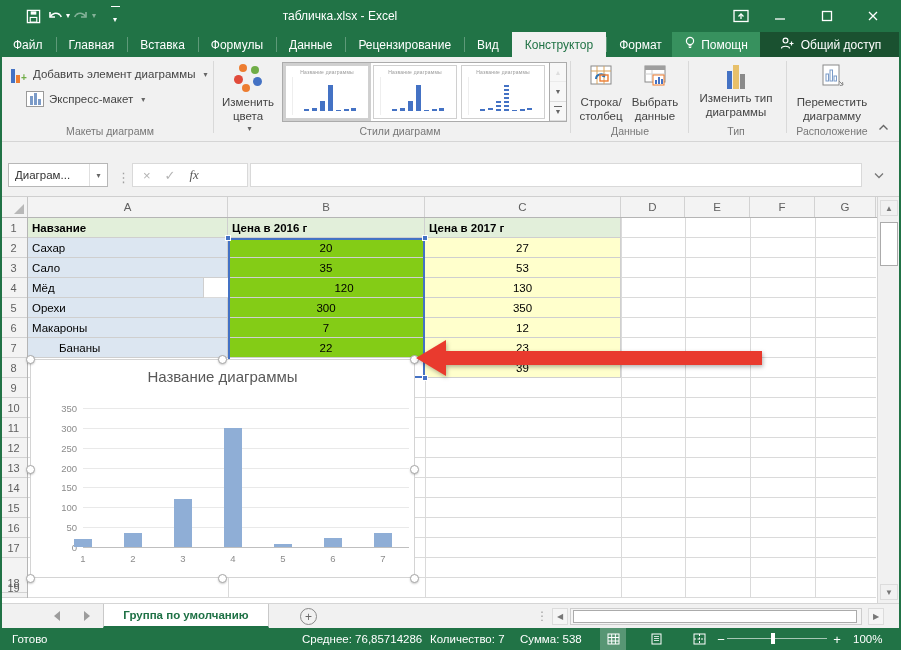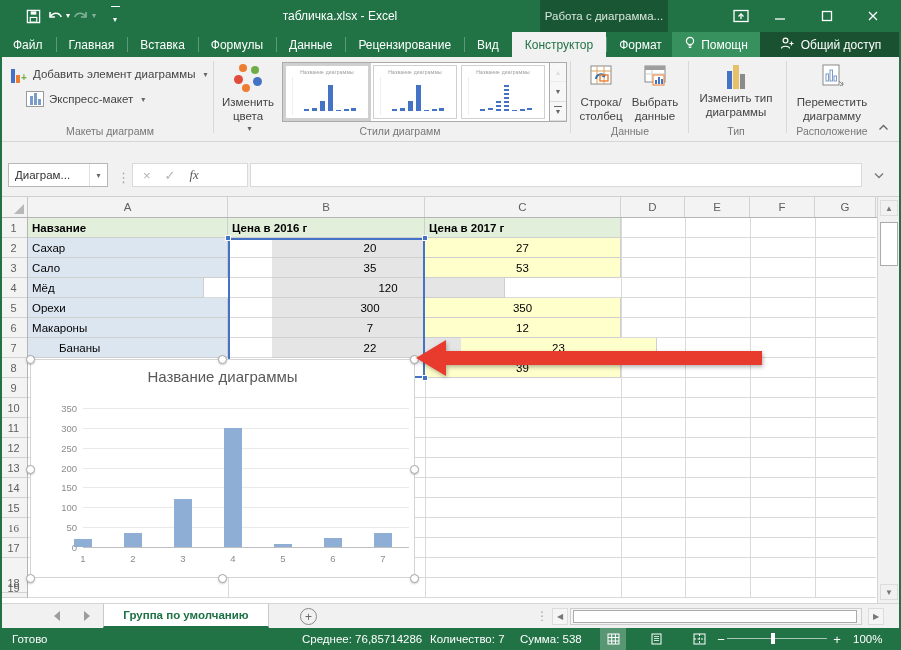--- a/index.html
+++ b/index.html
@@ -77,21 +77,21 @@
   #rowheads { position:absolute; left:0; top:21px; width:28px; height:380px; background:#f3f3f3; border-right:1px solid #b5b5b5; }
   .rowhead { position:absolute; left:0; width:27px; height:20px; border-bottom:1px solid #d2d2d2; display:flex; align-items:center; justify-content:center; font-size:11px; color:#5f5f5f; }
   #cells { position:absolute; left:28px; top:21px; width:849px; height:380px; }
   .gl-v { position:absolute; top:0; width:1px; height:380px; background:#dadada; }
   .gl-h { position:absolute; left:0; width:848px; height:1px; background:#dadada; }
   .cell { position:absolute; height:20px; font-size:11.5px; color:#000; display:flex; align-items:center; border-right:1px solid #cfcfcf; border-bottom:1px solid #cfcfcf; padding:0 4px; }
   .cell.center { justify-content:center; }
   .cell.bold { font-weight:bold; }
   .fill-hdr { background:#e2efda; }
   .fill-name { background:#dce6f1; }
-  .fill-b { background:#e5e5e5;margin-left:44px; }
+  .fill-b { background:#84cc16; }
   .fill-c { background:#ffffcc; }
 
   
   #sel-rect { position:absolute; left:228px; top:238px; width:197px; height:140px; border:2px solid #4472c4; z-index:3; }
   .sel-hdl { position:absolute; width:6px; height:6px; background:#4472c4; border:1px solid #fff; z-index:4; }
 
   
   #chart { position:absolute; left:30px; top:359px; width:385px; height:219px; background:#fff; border:1px solid #d4d4d4; z-index:5; }
   #chart-title { position:absolute; left:0; top:8px; width:100%; text-align:center; font-size:15px; color:#595959; }
   .ytick-line { position:absolute; left:52px; width:326px; height:1px; background:#e9e9e9; }
@@ -162,21 +162,20 @@
             <path d="M12.5 7.5 C11 4.5 7 3 3.5 5.5 M3.5 5.5 C2.5 6.3 2 7 1.8 8" fill="none" stroke="#fff" stroke-width="1.6"></path>
           </svg>
       </span>
       <span class="caret dim">▾</span>
       <span class="qat-btn" style="margin-left:8px;">
         <span style="display:block;text-align:center;"><span style="display:block;width:9px;border-top:1.5px solid #fff;margin:0 auto 1px;"></span><span class="caret">▾</span></span>
       </span>
     </div>
 
     <div id="win-title">табличка.xlsx - Excel</div>
-    <div id="ctx-group">Работа с диаграмма...</div>
 
     <span class="winctl" style="left:724px;">
       <svg width="16" height="14" viewBox="0 0 16 14">
           <rect x="1" y="1.5" width="14" height="11" fill="none" stroke="#fff" stroke-width="1.3"></rect>
           <path d="M8 10V6" stroke="#fff" stroke-width="1.3"></path>
           <path d="M5.5 7.5 L8 5 L10.5 7.5" fill="none" stroke="#fff" stroke-width="1.3"></path>
         </svg>
     </span>
     <span class="winctl" style="left:763px;">
       <svg width="12" height="12" viewBox="0 0 12 12">
@@ -417,21 +416,21 @@
         <div class="rowhead" style="top: 100px;">6</div>
         <div class="rowhead" style="top: 120px;">7</div>
         <div class="rowhead" style="top: 140px;">8</div>
         <div class="rowhead" style="top: 160px;">9</div>
         <div class="rowhead" style="top: 180px;">10</div>
         <div class="rowhead" style="top: 200px;">11</div>
         <div class="rowhead" style="top: 220px;">12</div>
         <div class="rowhead" style="top: 240px;">13</div>
         <div class="rowhead" style="top: 260px;">14</div>
         <div class="rowhead" style="top: 280px;">15</div>
-        <div class="rowhead" style="top: 300px; font-family: Liberation Serif, serif;">16</div>
+        <div class="rowhead" style="top: 300px;">16</div>
         <div class="rowhead" style="top: 320px;">17</div>
         <div class="rowhead" style="top: 324px; margin-top: 31px;">18</div>
         <div class="rowhead" style="top: 360px;">19</div>
       </div>
     <div id="cells">
         <div class="gl-v" style="left: 200px;"></div>
         <div class="gl-v" style="left: 397px;"></div>
         <div class="gl-v" style="left: 593px;"></div>
         <div class="gl-v" style="left: 657px;"></div>
         <div class="gl-v" style="left: 722px;"></div>
@@ -459,29 +458,30 @@
         <div class="cell bold fill-hdr" style="left: 200px; width: 197px; top: 0px;">Цена в 2016 г</div>
         <div class="cell bold fill-hdr" style="left: 397px; width: 196px; top: 0px;">Цена в 2017 г</div>
         <div class="cell fill-name" style="left: 0px; width: 200px; top: 20px;">Сахар</div>
         <div class="cell center fill-b" style="left: 200px; width: 197px; top: 20px;">20</div>
         <div class="cell center fill-c" style="left: 397px; width: 196px; top: 20px;">27</div>
         <div class="cell fill-name" style="left: 0px; width: 200px; top: 40px;">Сало</div>
         <div class="cell center fill-b" style="left: 200px; width: 197px; top: 40px;">35</div>
         <div class="cell center fill-c" style="left: 397px; width: 196px; top: 40px;">53</div>
         <div class="cell fill-name" style="left: 0px; width: 176px; top: 60px;">Мёд</div>
         <div class="cell center fill-b" style="left: 200px; width: 233px; top: 60px;">120</div>
+        <div class="cell center fill-c" style="left: 397px; width: 196px; top: 60px;">130</div>
         <div class="cell fill-name" style="left: 0px; width: 200px; top: 80px;">Орехи</div>
         <div class="cell center fill-b" style="left: 200px; width: 197px; top: 80px;">300</div>
         <div class="cell center fill-c" style="left: 397px; width: 196px; top: 80px;">350</div>
         <div class="cell fill-name" style="left: 0px; width: 200px; top: 100px;">Макароны</div>
         <div class="cell center fill-b" style="left: 200px; width: 197px; top: 100px;">7</div>
         <div class="cell center fill-c" style="left: 397px; width: 196px; top: 100px;">12</div>
         <div class="cell fill-name" style="left: 0px; width: 200px; top: 120px; padding-left: 31px;">Бананы</div>
         <div class="cell center fill-b" style="left: 200px; width: 197px; top: 120px;">22</div>
-        <div class="cell center fill-c" style="left: 397px; width: 196px; top: 120px; margin-left: 36px;">23</div>
+        <div class="cell center fill-c" style="left: 397px; width: 196px; top: 120px;">23</div>
         <div class="cell center fill-c" style="left: 397px; width: 196px; top: 140px;">39</div>
       </div>
   </div>
 
   <div id="sel-rect"></div>
   <div class="sel-hdl" style="left:225px;top:235px;"></div>
   <div class="sel-hdl" style="left:422px;top:235px;"></div>
   <div class="sel-hdl" style="left:422px;top:375px;"></div>
 
   <div id="chart">

